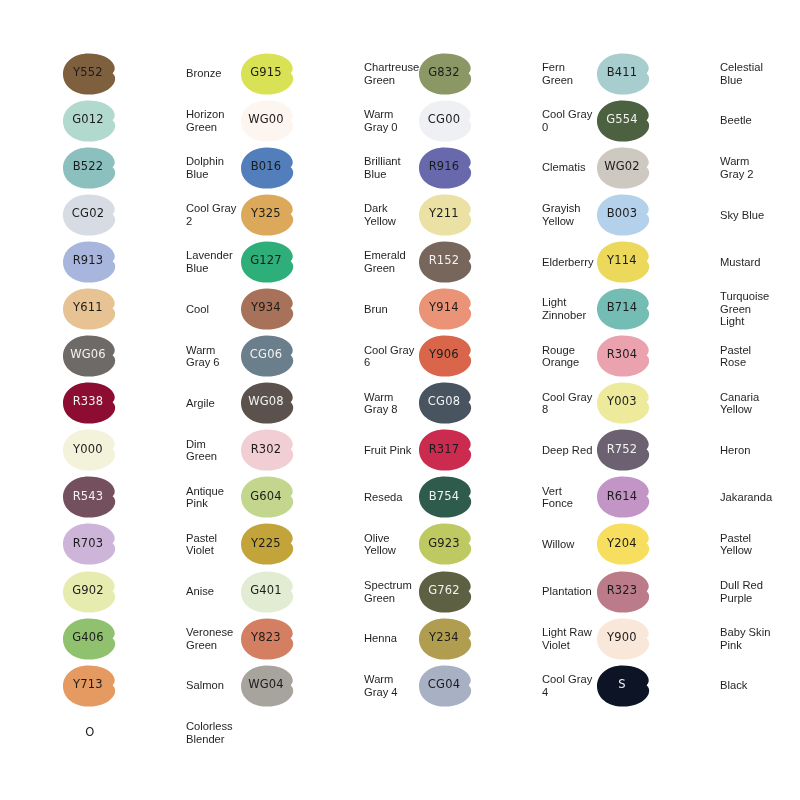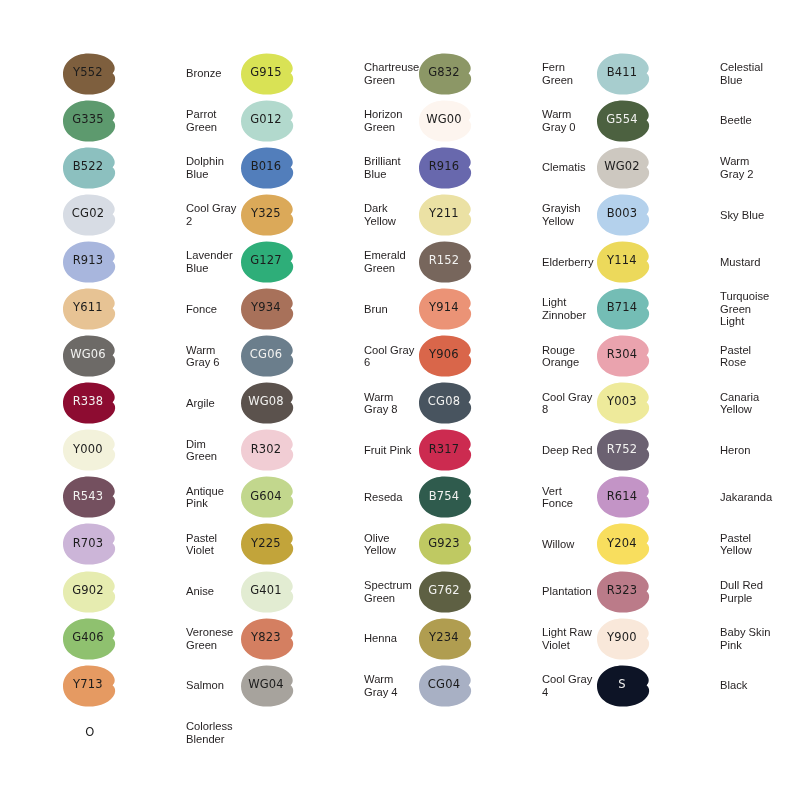--- a/index.html
+++ b/index.html
@@ -132,31 +132,20 @@
             </svg>
           </div>
           <span class="blob-code dark">B411</span>
         </div>
         <div class="swatch-name">Celestial Blue</div>
       </div>
       <div class="swatch-cell">
         <div class="blob-wrap">
           <div class="blob">
             <svg viewBox="0 0 54 42" xmlns="http://www.w3.org/2000/svg">
-              <path d="M26.5 0.6 C38.6 0.6 49.0 5.0 52.0 12.2 C53.6 16.0 52.3 18.4 50.6 20.3 C53.0 22.3 53.9 25.3 52.6 29.0 C49.2 37.0 38.8 41.6 26.4 41.6 C12.2 41.6 1.0 33.0 1.0 21.2 C1.0 9.2 12.3 0.6 26.5 0.6 Z" fill="#5d9a6e"></path>
-            </svg>
-          </div>
-          <span class="blob-code dark">G335</span>
-        </div>
-        <div class="swatch-name">Parrot Green</div>
-      </div>
-      <div class="swatch-cell">
-        <div class="blob-wrap">
-          <div class="blob">
-            <svg viewBox="0 0 54 42" xmlns="http://www.w3.org/2000/svg">
               <path d="M26.5 0.6 C38.6 0.6 49.0 5.0 52.0 12.2 C53.6 16.0 52.3 18.4 50.6 20.3 C53.0 22.3 53.9 25.3 52.6 29.0 C49.2 37.0 38.8 41.6 26.4 41.6 C12.2 41.6 1.0 33.0 1.0 21.2 C1.0 9.2 12.3 0.6 26.5 0.6 Z" fill="#b2d9cd"></path>
             </svg>
           </div>
           <span class="blob-code dark">G012</span>
         </div>
         <div class="swatch-name">Horizon Green</div>
       </div>
       <div class="swatch-cell">
         <div class="blob-wrap">
           <div class="blob">
@@ -165,20 +154,31 @@
             </svg>
           </div>
           <span class="blob-code dark">WG00</span>
         </div>
         <div class="swatch-name">Warm Gray 0</div>
       </div>
       <div class="swatch-cell">
         <div class="blob-wrap">
           <div class="blob">
             <svg viewBox="0 0 54 42" xmlns="http://www.w3.org/2000/svg">
+              <path d="M26.5 0.6 C38.6 0.6 49.0 5.0 52.0 12.2 C53.6 16.0 52.3 18.4 50.6 20.3 C53.0 22.3 53.9 25.3 52.6 29.0 C49.2 37.0 38.8 41.6 26.4 41.6 C12.2 41.6 1.0 33.0 1.0 21.2 C1.0 9.2 12.3 0.6 26.5 0.6 Z" fill="#eff0f4"></path>
+            </svg>
+          </div>
+          <span class="blob-code dark">CG00</span>
+        </div>
+        <div class="swatch-name">Cool Gray 0</div>
+      </div>
+      <div class="swatch-cell">
+        <div class="blob-wrap">
+          <div class="blob">
+            <svg viewBox="0 0 54 42" xmlns="http://www.w3.org/2000/svg">
               <path d="M26.5 0.6 C38.6 0.6 49.0 5.0 52.0 12.2 C53.6 16.0 52.3 18.4 50.6 20.3 C53.0 22.3 53.9 25.3 52.6 29.0 C49.2 37.0 38.8 41.6 26.4 41.6 C12.2 41.6 1.0 33.0 1.0 21.2 C1.0 9.2 12.3 0.6 26.5 0.6 Z" fill="#4c6140"></path>
             </svg>
           </div>
           <span class="blob-code light">G554</span>
         </div>
         <div class="swatch-name">Beetle</div>
       </div>
       <div class="swatch-cell">
         <div class="blob-wrap">
           <div class="blob">
@@ -313,21 +313,21 @@
       </div>
       <div class="swatch-cell">
         <div class="blob-wrap">
           <div class="blob">
             <svg viewBox="0 0 54 42" xmlns="http://www.w3.org/2000/svg">
               <path d="M26.5 0.6 C38.6 0.6 49.0 5.0 52.0 12.2 C53.6 16.0 52.3 18.4 50.6 20.3 C53.0 22.3 53.9 25.3 52.6 29.0 C49.2 37.0 38.8 41.6 26.4 41.6 C12.2 41.6 1.0 33.0 1.0 21.2 C1.0 9.2 12.3 0.6 26.5 0.6 Z" fill="#e7c394"></path>
             </svg>
           </div>
           <span class="blob-code dark">Y611</span>
         </div>
-        <div class="swatch-name">Fonce</div>
+        <div class="swatch-name">Cool</div>
       </div>
       <div class="swatch-cell">
         <div class="blob-wrap">
           <div class="blob">
             <svg viewBox="0 0 54 42" xmlns="http://www.w3.org/2000/svg">
               <path d="M26.5 0.6 C38.6 0.6 49.0 5.0 52.0 12.2 C53.6 16.0 52.3 18.4 50.6 20.3 C53.0 22.3 53.9 25.3 52.6 29.0 C49.2 37.0 38.8 41.6 26.4 41.6 C12.2 41.6 1.0 33.0 1.0 21.2 C1.0 9.2 12.3 0.6 26.5 0.6 Z" fill="#a8715a"></path>
             </svg>
           </div>
           <span class="blob-code dark">Y934</span>
         </div>

